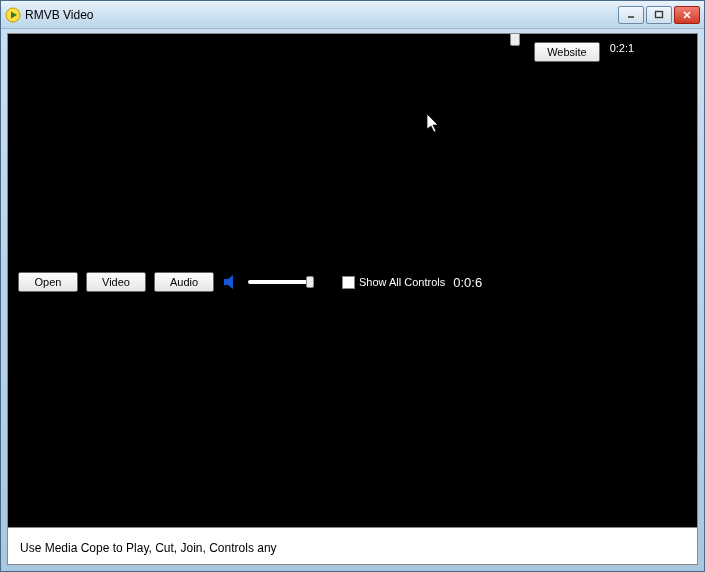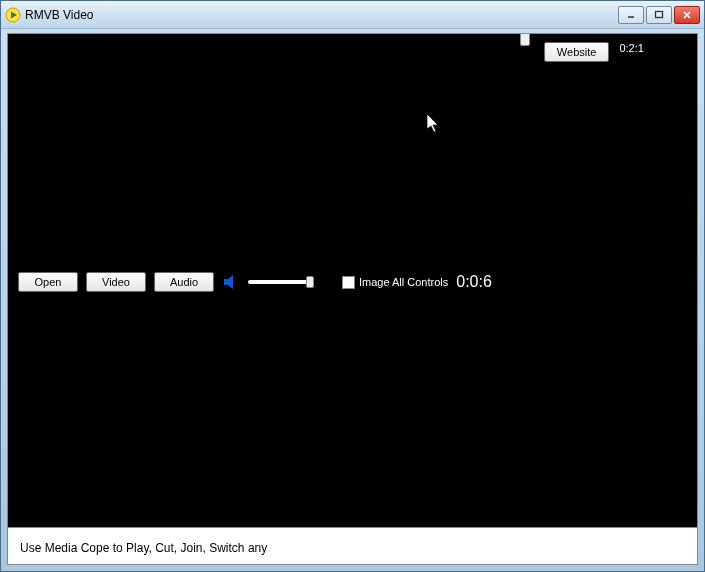--- a/index.html
+++ b/index.html
@@ -91,21 +91,21 @@
   .vol-thumb {
     position:absolute;right:0;top:-4px;width:8px;height:12px;background:#ededed;border:1px solid #888;border-radius:2px;
   }
   .checkbox-wrap {
     display:flex;align-items:center;gap:4px;color:#fff;font-size:11px;margin-left:20px;
   }
   .chk {
     width:13px;height:13px;border:1px solid #888;background:#fff;
   }
   .time-right {
-    margin-left:auto;color:#fff;font-size:16px;padding-right:6px;
+    margin-left:auto;color:#fff;font-size:13px;padding-right:6px;
   }
   .seek-wrap { padding:2px 12px 0 12px; }
   .seek-track {
     height:6px;background:#fff;position:relative;border-radius:0;
   }
   .seek-thumb {
     position:absolute;left:0;top:-4px;width:10px;height:14px;background:#ededed;border:1px solid #888;border-radius:2px;
   }
   .ticks {
     height:8px;margin-top:1px;
@@ -169,21 +169,21 @@
         <span class="speaker-icon">
           <svg width="18" height="18" viewBox="0 0 18 18">
               <polygon points="2,6 6,6 11,2 11,16 6,12 2,12" fill="#1558d6"></polygon>
             </svg>
         </span>
         <div class="vol-slider">
           <div class="vol-thumb"></div>
         </div>
         <div class="checkbox-wrap">
           <div class="chk"></div>
-          <span>Image All Controls</span>
+          <span>Show All Controls</span>
         </div>
         <span class="time-right">0:0:6</span>
       </div>
 
       <div class="seek-wrap">
         <div class="seek-track">
           <div class="seek-thumb"></div>
         </div>
         <div class="ticks"></div>
       </div>
@@ -195,16 +195,16 @@
 
       <div class="cursor">
         <svg width="14" height="20" viewBox="0 0 14 20">
             <polygon points="0,0 0,15 4,12 7,18 9,17 6,11 11,11" fill="#fff" stroke="#000" stroke-width="0.7"></polygon>
           </svg>
       </div>
 
     </div>
 
     <div class="footer">
-      <div>Use Media Cope to Play, Cut, Join, Switch any</div>
+      <div>Use Media Cope to Play, Cut, Join, Controls any</div>
     </div>
   </div>
 </div>
 
 </body></html>

